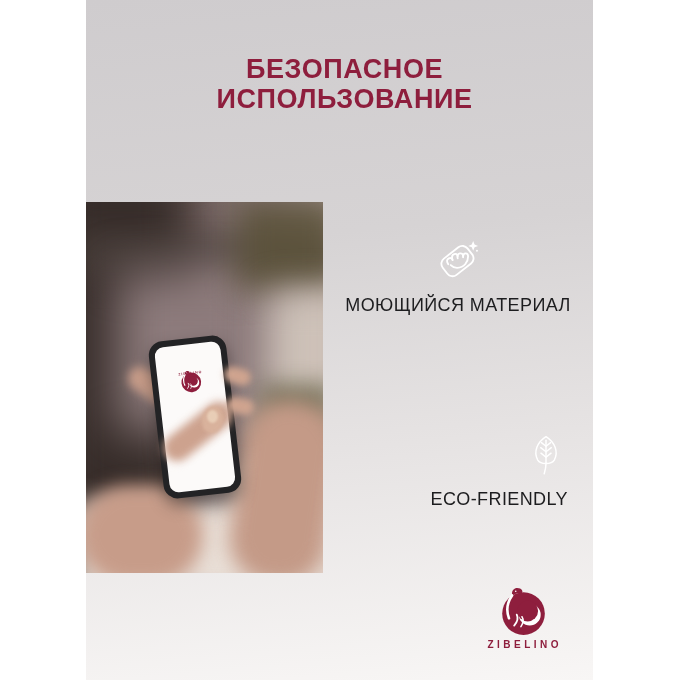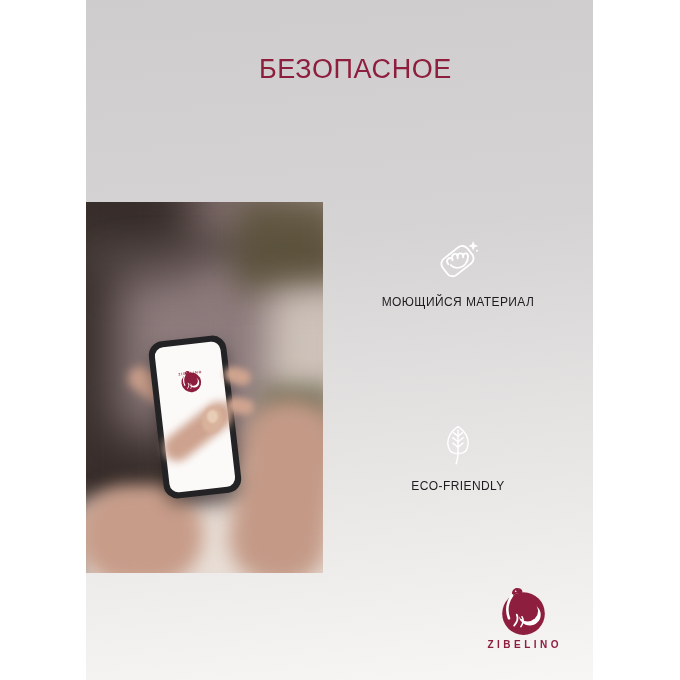--- a/index.html
+++ b/index.html
@@ -4,22 +4,22 @@
 <style>
   * { margin:0; padding:0; box-sizing:border-box; }
   html,body { width:680px; height:680px; background:#ffffff; font-family:"Liberation Sans", sans-serif; }
   .canvas { position:relative; width:680px; height:680px; background:#ffffff; overflow:hidden; }
 
   
   .content { position:absolute; left:86px; top:0; width:507px; height:680px;
     background:linear-gradient(175deg,#cfccce 0%,#d6d3d4 35%,#e6e3e3 65%,#f8f6f5 100%); }
 
   
-  .title { position:absolute; top:54px; left:16px; width:100%; text-align:center;
-    color:#8e1e3d; font-size:27px; line-height:30px; font-weight:400; letter-spacing:0.6px; }
+  .title { position:absolute; top:54px; left:5px; width:100%; text-align:center;
+    color:#8e1e3d; font-size:27px; line-height:30px; font-weight:700; letter-spacing:0.6px; }
 
   
   .photo { position:absolute; left:0; top:202px; width:237px; height:371px; overflow:hidden;
     background:linear-gradient(105deg,#443936 0%,#6f5e5b 30%,#907f80 55%,#b3a49d 80%,#cfc3ba 100%); }
   .photo div { position:absolute; }
   .l-darkleft { left:-30px; top:-30px; width:130px; height:420px; background:#362c29; filter:blur(22px); }
   .l-shelf { left:-10px; top:28px; width:260px; height:48px; background:#4a403c; filter:blur(14px); opacity:.65; }
   .l-mauve { left:30px; top:70px; width:150px; height:160px; background:#8d7b7c; filter:blur(24px); }
   .l-olive1 { left:150px; top:-5px; width:105px; height:95px; background:#5a5138; filter:blur(16px); opacity:.85; }
   .l-lightright { left:185px; top:90px; width:85px; height:170px; background:#cdc1b8; filter:blur(18px); }
@@ -36,36 +36,37 @@
   .screen-brand { margin-top:2px; font-size:7px; font-weight:700; letter-spacing:2px; color:#8e1e3d;
     transform:scale(0.5); transform-origin:center top; white-space:nowrap; }
   .l-findex { left:72px; top:216px; width:80px; height:27px; background:#cda28e; border-radius:14px; transform:rotate(-38deg); filter:blur(4px); z-index:4; }
   .l-tip { left:116px; top:204px; width:21px; height:27px; background:#d9b29c; border-radius:50% 50% 45% 45%; filter:blur(1.5px); transform:rotate(10deg); z-index:5; }
   .l-nail { left:121px; top:208px; width:11px; height:13px; background:#e8cdb6; border-radius:50%; filter:blur(1px); z-index:6; }
   .l-rf1 { left:138px; top:166px; width:27px; height:16px; background:#cfa48f; border-radius:9px; filter:blur(3px); transform:rotate(15deg); z-index:5; }
   .l-rf2 { left:141px; top:196px; width:27px; height:16px; background:#cfa48f; border-radius:9px; filter:blur(3px); transform:rotate(12deg); z-index:5; }
 
   
   .feature { position:absolute; left:262px; width:220px; display:flex; flex-direction:column; align-items:center; }
-  .f1 { top:234px; } .f2 { top:344px; } .f3 { top:420px; }
+  .f1 { top:234px; } .f2 { top:344px; } .f3 { top:430px;align-items:flex-end; }
   .feature .icon { display:flex; align-items:center; justify-content:center; margin-bottom:9px; }
-  .feature .label { font-size:12px; font-weight:500; letter-spacing:0.4px; color:#1d1d1f; white-space:nowrap; }
+  .feature .label { font-size:18px; font-weight:500; letter-spacing:0.4px; color:#1d1d1f; white-space:nowrap; }
 
   
   .brand { position:absolute; left:327px; top:585px; width:220px; display:flex; flex-direction:column; align-items:center; }
   .brand .brand-text { margin-top:2px; font-size:10px; font-weight:700; letter-spacing:3.5px; color:#8e1e3d; padding-left:3.5px; }
 </style>
 </head>
 <body>
 
 <div class="canvas">
   <div class="content">
 
     <div class="title">
       <div>БЕЗОПАСНОЕ</div>
+      <div>ИСПОЛЬЗОВАНИЕ</div>
     </div>
 
     <div class="photo">
       <div class="l-darkleft"></div>
       <div class="l-shelf"></div>
       <div class="l-mauve"></div>
       <div class="l-olive1"></div>
       <div class="l-lightright"></div>
       <div class="l-leaves2"></div>
       <div class="l-pot"></div>

